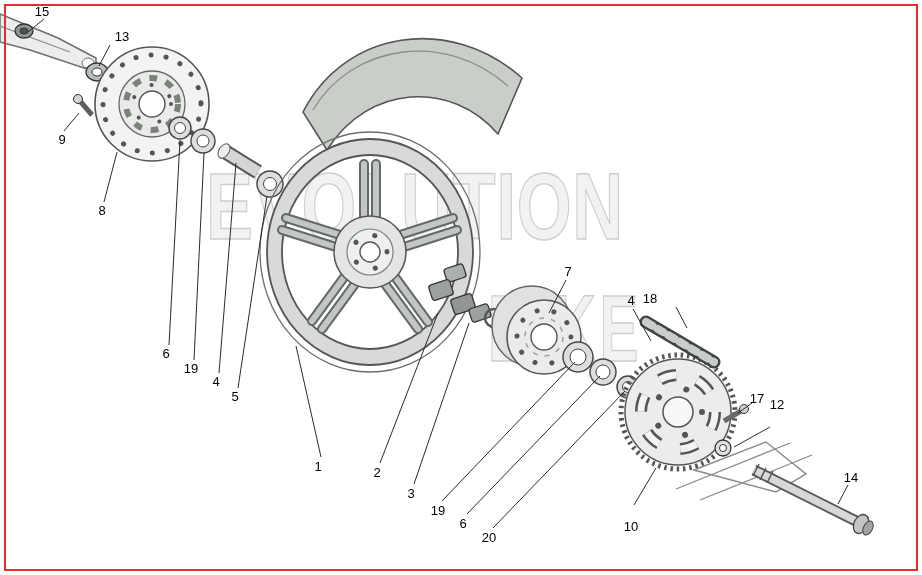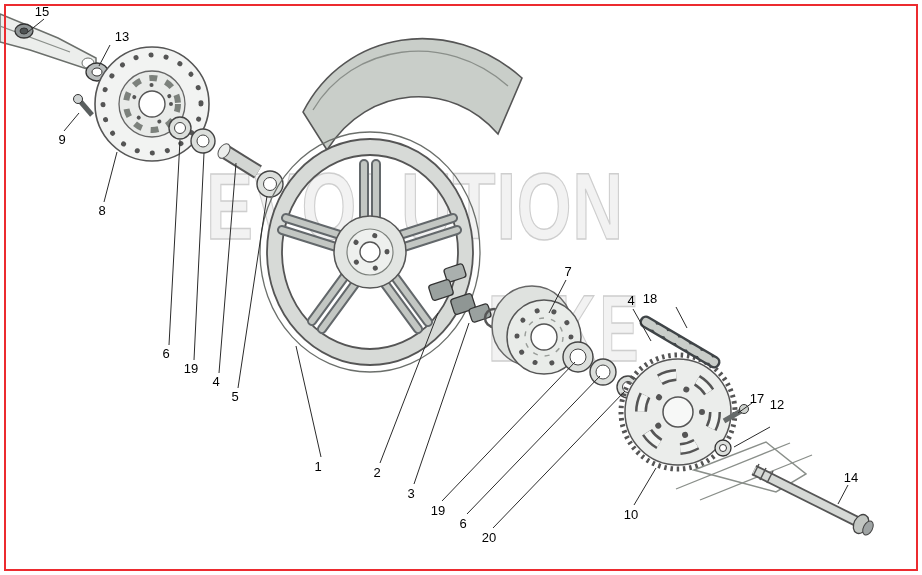--- a/index.html
+++ b/index.html
@@ -185,14 +185,14 @@
 <span class="callout" style="left:377px;top:472px">2</span>
 <span class="callout" style="left:411px;top:493px">3</span>
 <span class="callout" style="left:438px;top:510px">19</span>
 <span class="callout" style="left:463px;top:523px">6</span>
 <span class="callout" style="left:489px;top:537px">20</span>
 <span class="callout" style="left:568px;top:271px">7</span>
 <span class="callout" style="left:631px;top:300px">4</span>
 <span class="callout" style="left:650px;top:298px">18</span>
 <span class="callout" style="left:757px;top:398px">17</span>
 <span class="callout" style="left:777px;top:404px">12</span>
-<span class="callout" style="left:631px;top:514px">10</span>
+<span class="callout" style="left:631px;top:526px">10</span>
 <span class="callout" style="left:851px;top:477px">14</span>
 
 </body></html>

